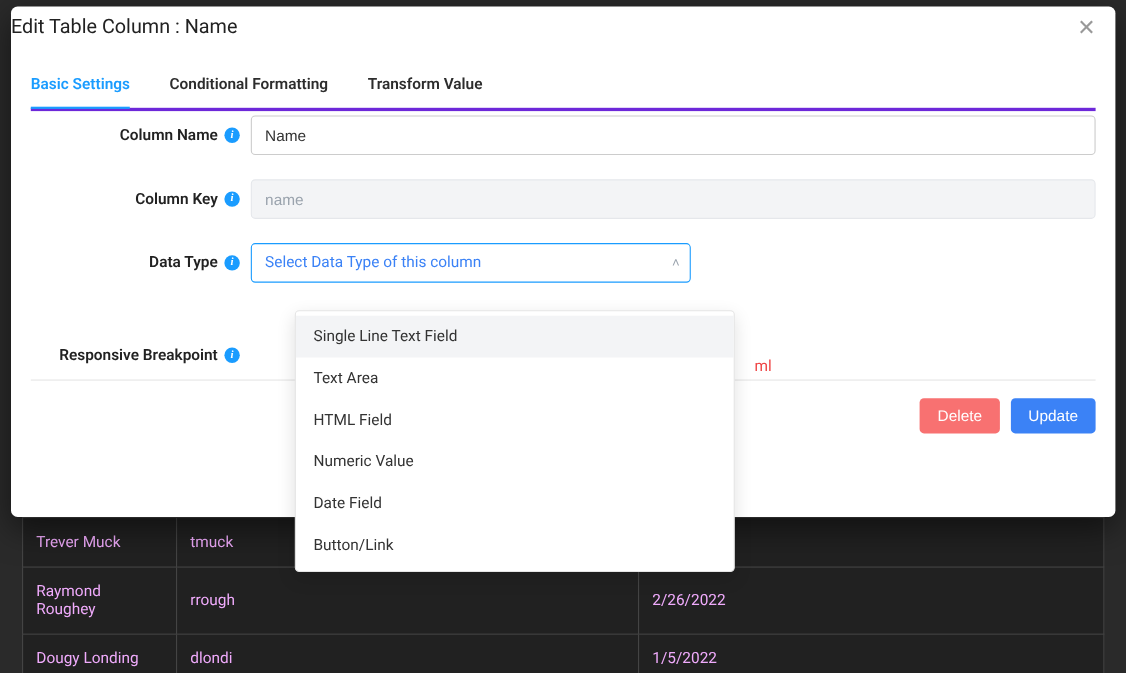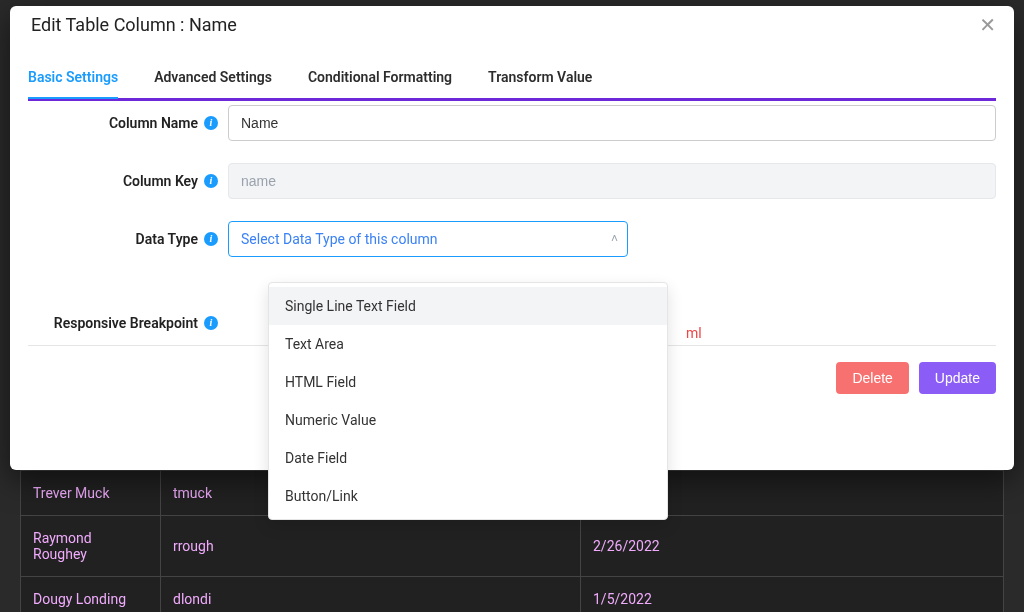--- a/index.html
+++ b/index.html
@@ -17,21 +17,21 @@
     top: 6px; left: 10px; right: 10px;
     background: #fff;
     border-radius: 6px;
     box-shadow: 0 10px 30px rgba(0,0,0,0.5);
     z-index: 10;
     padding: 0;
     height: 464px;
   }
   .modal-header {
     display: flex; justify-content: space-between; align-items: center;
-    padding: 8px 18px 0 21px;
+    padding: 8px 18px 0 0;
     gap: 13px;
   }
   .modal-title { font-size: 18px; font-weight: 400; color: #222; }
   .close-x { color: #999; font-size: 20px; cursor: pointer; line-height: 1; }
 
   .modal-body { padding: 10px 18px 18px 18px; position: relative; }
 
   
   .tabs {
     display: flex; gap: 36px; border-bottom: 3px solid #6d28d9;
@@ -116,21 +116,21 @@
   
   .actions {
     display: flex; justify-content: flex-end; gap: 10px;
     border-top: 1px solid #e5e5e5; padding-top: 16px; margin-top: 4px;
   }
   .btn {
     padding: 8px 16px; border: none; border-radius: 4px;
     font-size: 14px; color: #fff; cursor: pointer;
   }
   .btn-danger { background: #f87171; }
-  .btn-primary { background: #8b5cf6; }
+  .btn-primary { background: #3b82f6; }
 
   
   .row-name { margin-top: 4px; }
   .row-key .form-control { background: #f3f4f6; color:#9aa3ad; border-color:#e5e7eb;}
   .row-datatype .form-control-wrap { flex: none; }
   .row-responsive { margin-top: 58px; margin-bottom: 14px; }
 
 </style>
 </head>
 <body>
@@ -160,21 +160,20 @@
 <div class="modal">
   <div class="modal-header">
     <div class="modal-title">Edit Table Column : Name</div>
     <div class="close-x">✕</div>
   </div>
 
   <div class="modal-body">
 
     <div class="tabs">
       <div class="tab active">Basic Settings</div>
-      <div class="tab">Advanced Settings</div>
       <div class="tab">Conditional Formatting</div>
       <div class="tab">Transform Value</div>
     </div>
 
     <div class="form-rows">
 
       <div class="form-row row-name">
         <div class="form-label">
           <span>Column Name</span>
           <span class="info-icon">i</span>

